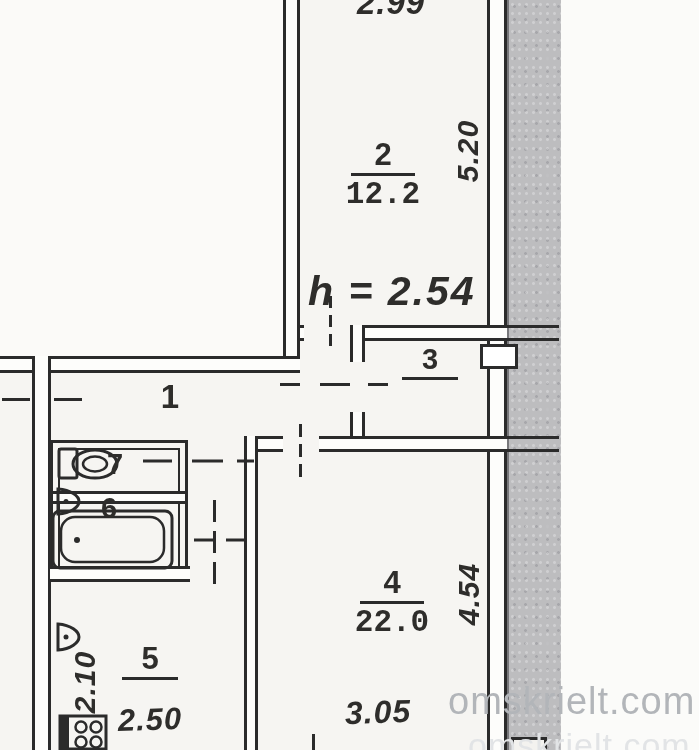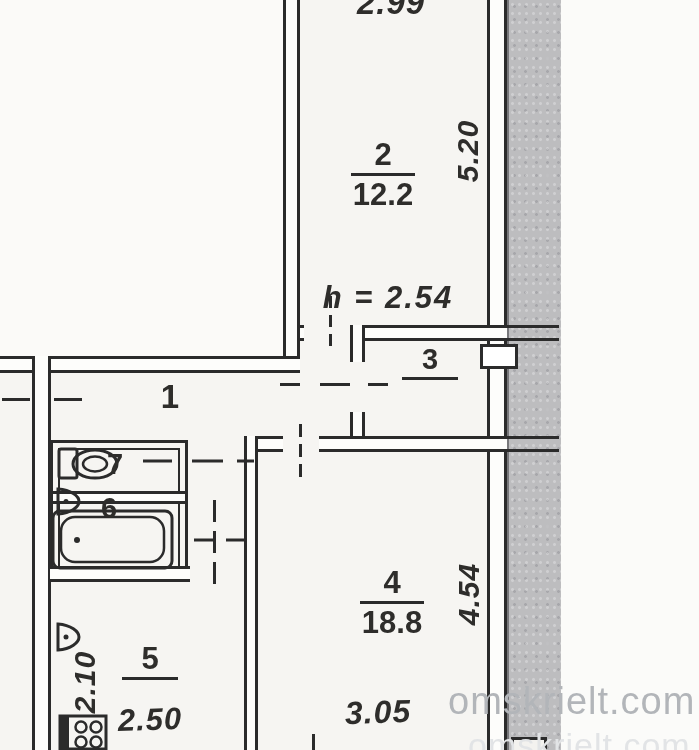--- a/index.html
+++ b/index.html
@@ -23,21 +23,21 @@
   
   .band{position:absolute;background:#bdbdbf;border-left:2px solid #77777a;
     background-image:
       radial-gradient(rgba(255,255,255,.28) 1px, transparent 1.6px),
       radial-gradient(rgba(110,110,116,.28) 1px, transparent 1.6px);
     background-size:7px 9px, 11px 13px;}
   
   .rlabel{position:absolute;text-align:center;font-weight:700;line-height:1.08;}
   .rlabel .num{font-size:31px;}
   .rlabel .bar{height:3px;background:#2b2b2b;margin:2px auto;}
-  .rlabel .area{font-size:31px;}
+  .rlabel .area{font-size:31px;font-family:Liberation Mono, monospace;}
   .solo{position:absolute;text-align:center;font-weight:700;font-size:31px;}
   .dim{position:absolute;text-align:center;font-style:italic;font-weight:700;
     font-size:30px;letter-spacing:1px;white-space:nowrap;}
   .rot{transform:rotate(-90deg);transform-origin:center center;}
   .wm{position:absolute;font-weight:400;letter-spacing:1px;white-space:nowrap;}
 </style>
 </head>
 <body>
 
 <div id="plan">
@@ -133,35 +133,35 @@
   </div>
 
   <div class="rlabel" style="left:392px;top:344px;width:76px;">
     <div class="num" style="font-size:29px;">3</div>
     <div class="bar" style="width:56px;"></div>
   </div>
 
   <div class="rlabel" style="left:350px;top:566px;width:84px;">
     <div class="num">4</div>
     <div class="bar" style="width:64px;"></div>
-    <div class="area">18.8</div>
+    <div class="area">22.0</div>
   </div>
 
   <div class="rlabel" style="left:118px;top:642px;width:64px;">
     <div class="num">5</div>
     <div class="bar" style="width:56px;"></div>
   </div>
 
   <div class="solo" style="left:152px;top:378px;width:36px;font-size:33px;">1</div>
   <div class="solo" style="left:100px;top:448px;width:30px;font-size:29px;">7</div>
   <div class="solo" style="left:94px;top:492px;width:30px;font-size:29px;">6</div>
 
   <div class="dim" style="left:336px;top:-16px;width:110px;font-size:33px;">2.99</div>
   <div class="dim rot" style="left:417px;top:135px;width:100px;height:32px;">5.20</div>
-  <div class="dim" style="left:308px;top:280px;width:160px;font-size:31px;letter-spacing:2px;">h = 2.54</div>
+  <div class="dim" style="left:308px;top:268px;width:160px;font-size:41px;letter-spacing:2px;">h = 2.54</div>
   <div class="dim rot" style="left:418px;top:578px;width:100px;height:32px;">4.54</div>
   <div class="dim" style="left:322px;top:694px;width:112px;font-size:32px;transform:rotate(-2deg);">3.05</div>
   <div class="dim rot" style="left:42px;top:666px;width:84px;height:32px;">2.10</div>
   <div class="dim" style="left:100px;top:702px;width:100px;font-size:31px;transform:rotate(-2deg);">2.50</div>
 
   <div class="wm" style="left:448px;top:680px;font-size:38px;color:#b2b5b9;">omskrielt.com</div>
   <div class="wm" style="left:468px;top:726px;font-size:34px;color:#e2e4e6;">omskrielt.com</div>
 
 </div>
 

